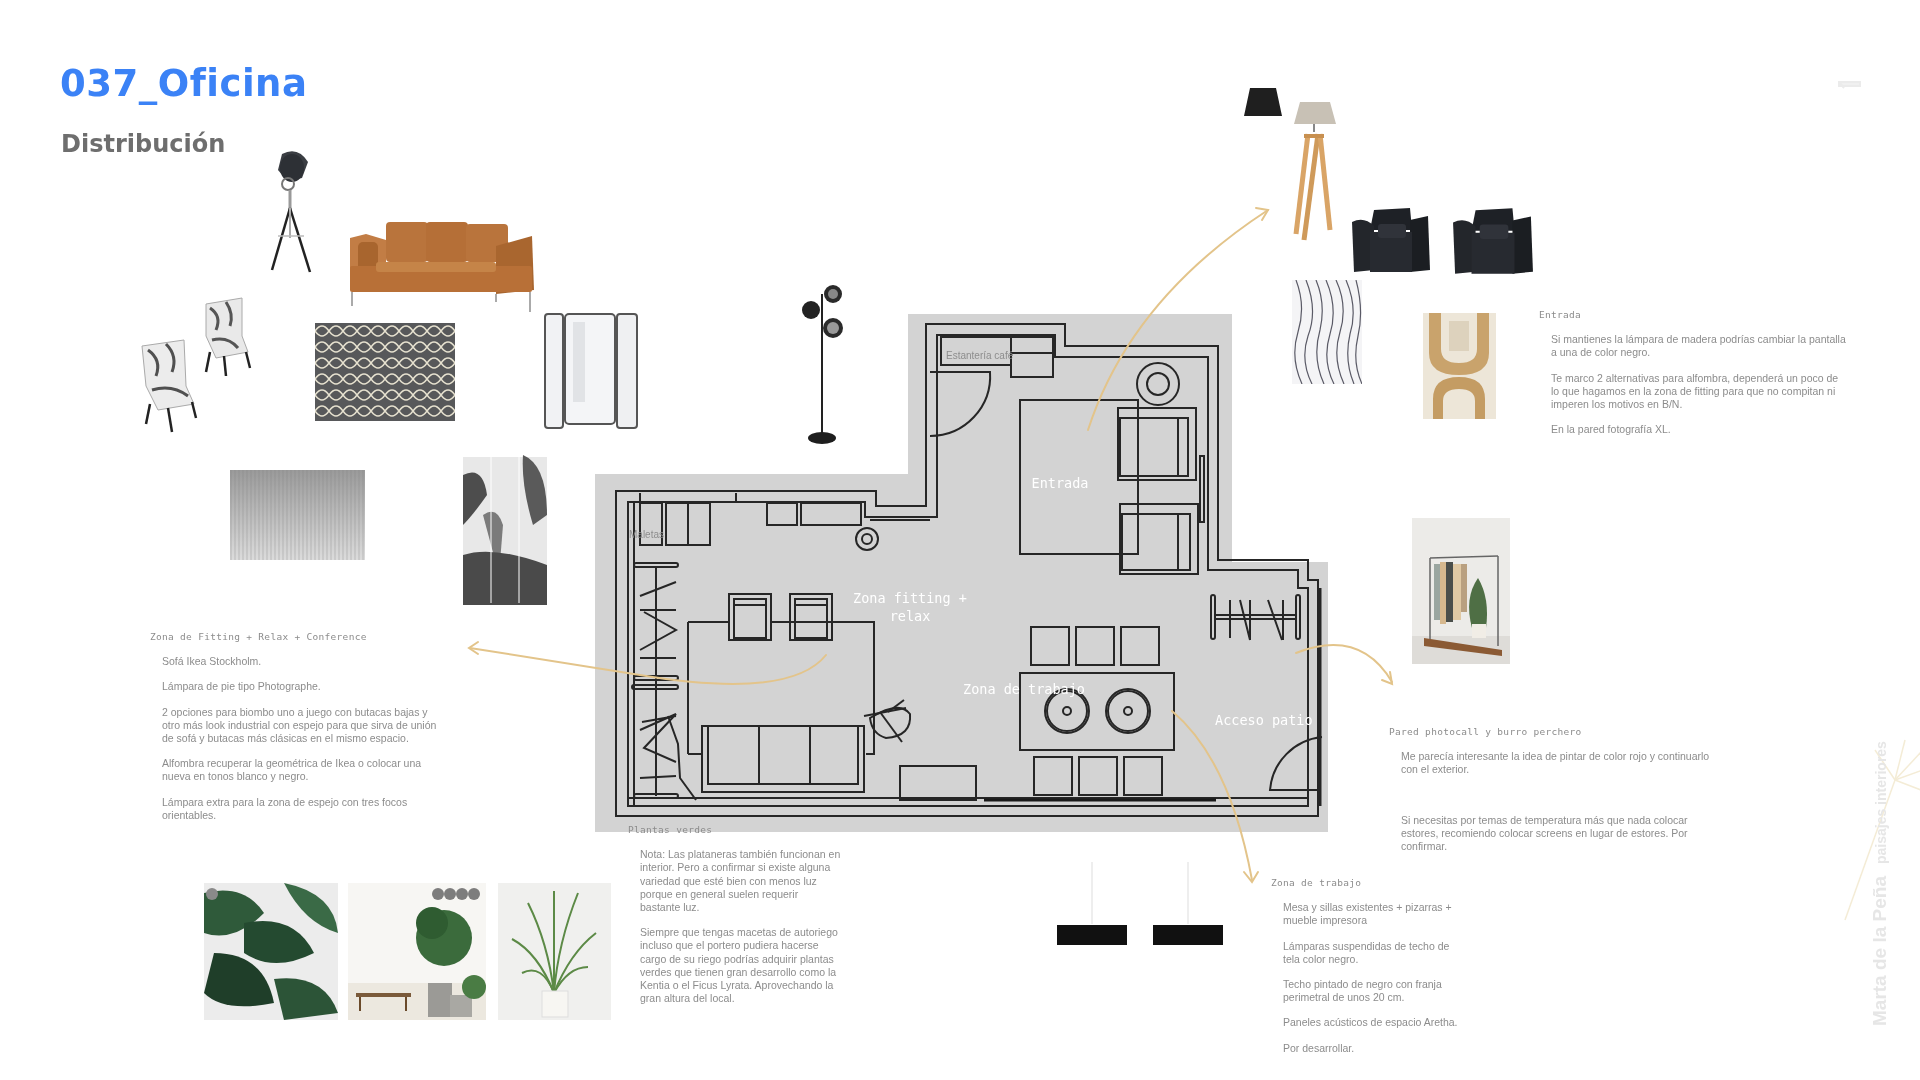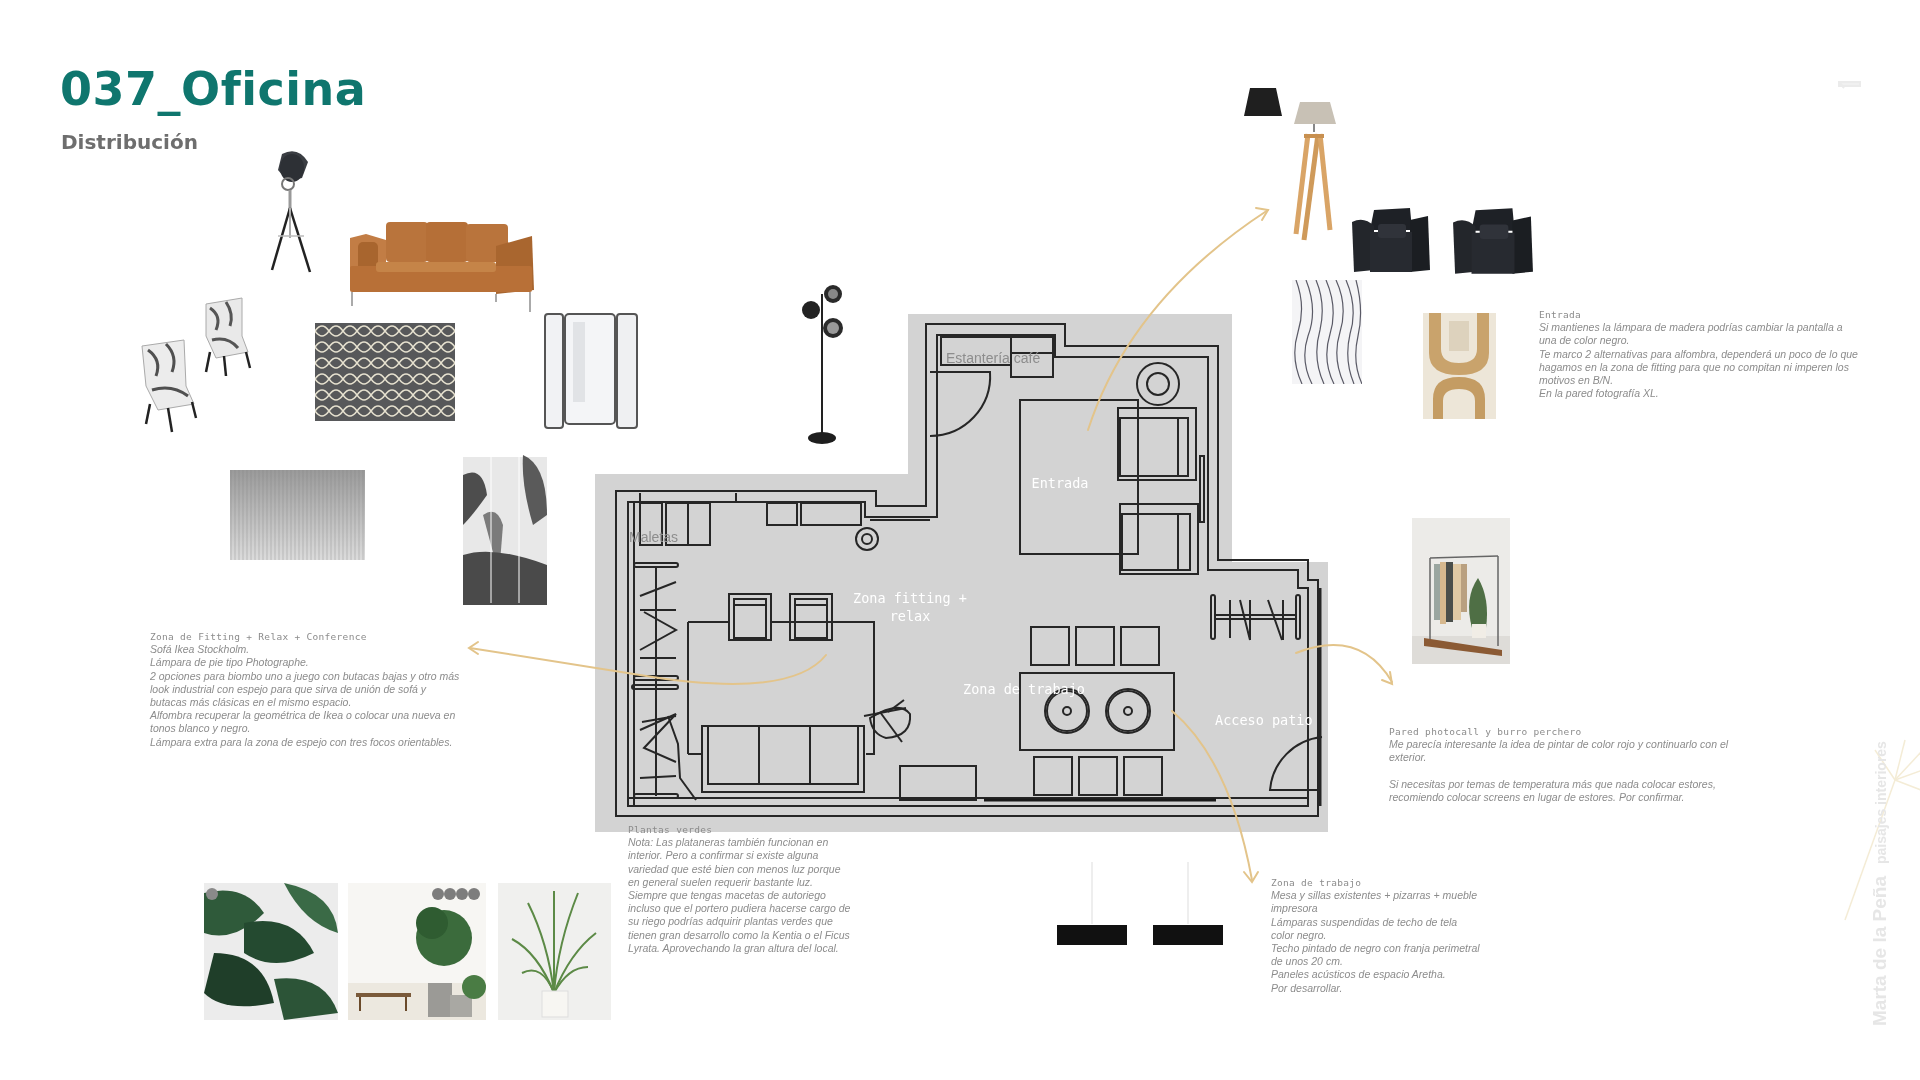--- a/index.html
+++ b/index.html
@@ -1,25 +1,25 @@
 <!DOCTYPE html>
 <html><head>
 <meta charset="utf-8">
 <style>
   html, body { margin: 0; padding: 0; }
   body { width: 1920px; height: 1080px; background: #ffffff; position: relative; overflow: hidden; font-family: "Liberation Sans", sans-serif; }
   .abs { position: absolute; }
-  .title { left: 60px; top: 62px; font-size: 46px; font-weight: bold; color: #0f766e; letter-spacing: 0.5px; font-family: "DejaVu Sans", sans-serif; }
-  .subtitle { left: 61px; top: 130px; font-size: 20px; font-weight: bold; color: #6e6e6e; font-family: "DejaVu Sans", sans-serif; text-align: center; }
+  .title { left: 60px; top: 62px; font-size: 37px; font-weight: bold; color: #3b82f6; letter-spacing: 0.5px; font-family: "DejaVu Sans", sans-serif; }
+  .subtitle { left: 61px; top: 130px; font-size: 24px; font-weight: bold; color: #6e6e6e; font-family: "DejaVu Sans", sans-serif; text-align: center; }
   .page-num { left: 1836px; top: 76px; width: 30px; height: 14px; }
   .note { color: #8c8c8c; font-size: 10.5px; line-height: 13.2px; }
   .note .nt-title { font-family: "DejaVu Sans Mono", monospace; font-size: 9.5px; color: #8c8c8c; letter-spacing: 0.3px; }
-  .note p { margin: 0; font-style: italic; }
+  .note p { margin: 12px; }
   .plan-label { color: #ffffff; font-family: "DejaVu Sans Mono", monospace; font-size: 13.5px; text-align: center; line-height: 18px; }
-  .plan-small { color: #8d8d8d; font-size: 14px; font-family: "Liberation Sans", sans-serif; }
+  .plan-small { color: #8d8d8d; font-size: 10px; font-family: "Liberation Sans", sans-serif; }
   .sig { left: 1855px; top: 720px; width: 40px; height: 310px; }
   .sig-text { position: absolute; left: 0; top: 0; transform-origin: left top; transform: translate(14px, 306px) rotate(-90deg); white-space: nowrap; font-size: 19px; font-weight: bold; color: #e6e6e6; }
   .sig-text .sub { font-size: 14px; margin-left: 12px; color: #e6e6e6; }
 </style>
 </head>
 <body>
 
 <div class="abs title">037_Oficina</div>
 <div class="abs subtitle">Distribución</div>
 <svg class="abs page-num" viewBox="0 0 30 14">

